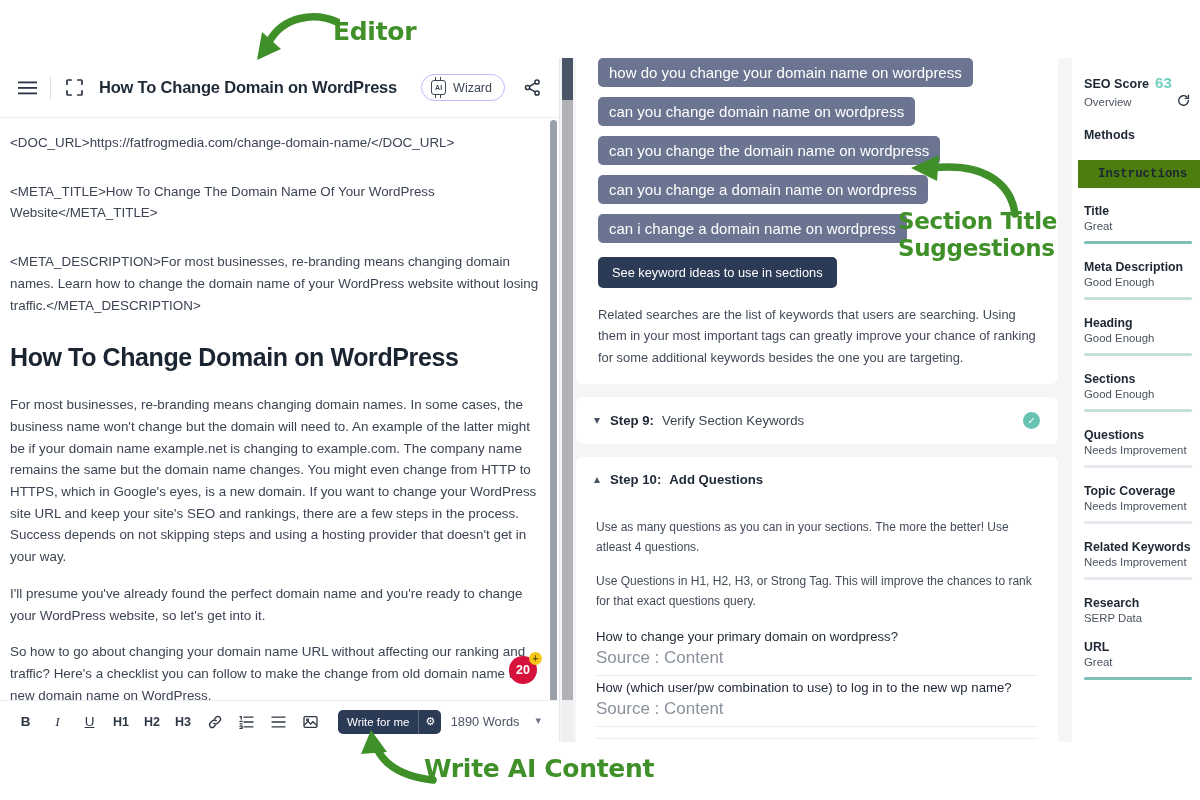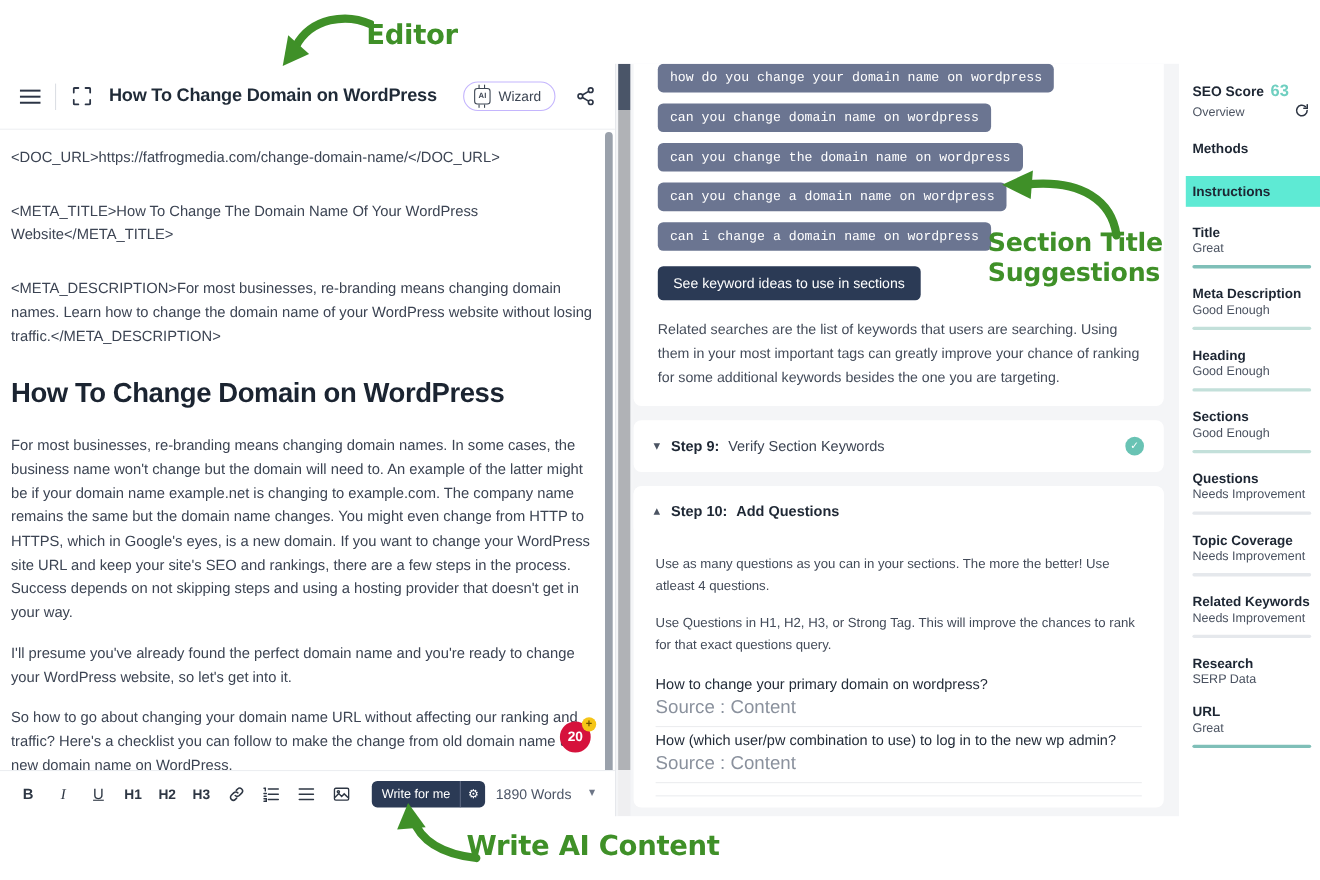--- a/index.html
+++ b/index.html
@@ -122,22 +122,22 @@
   #mid-scrollbar .track { position:absolute; left:0; top:0; width:11px; height:684px; background:#efeff1; }
   #mid-scrollbar .thumb-dark { position:absolute; left:0; top:0; width:11px; height:42px; background:#4a5568; }
   #mid-scrollbar .thumb { position:absolute; left:0; top:42px; width:11px; height:600px; background:#b0b2b6; }
 
   #mid-content { position:absolute; left:16px; top:0; right:0; bottom:0; padding-right: 14px; }
 
   .card { background:#fff; border-radius:7px; margin-bottom: 13px; }
   #kw-card { padding: 0 0 16px 0; margin-top:-14px; }
   .kw-list { padding: 14px 22px 0 22px; display:flex; flex-direction:column; gap: 10px; align-items:flex-start; }
   .kw-pill {
-    background:#6b7591; color:#ffffff; font-size:12px; border-radius:5px;
-    padding: 6px 11px; cursor:pointer; white-space:nowrap;font-family:Liberation Mono, monospace;
+    background:#6b7591; color:#ffffff; font-size:15px; border-radius:5px;
+    padding: 6px 11px; cursor:pointer; white-space:nowrap;
   }
   .kw-pill.clipped { opacity:1; }
   .kw-cta {
     background:#2b3a55; color:#fff; font-size:12.8px; border-radius:5px;
     padding: 8px 14px; cursor:pointer; margin-top: 4px; white-space:nowrap;
   }
   .kw-note {
     padding: 16px 22px 0 22px; font-size:12.9px; color:#434b59; line-height:1.65;
   }
 
@@ -169,21 +169,21 @@
   #seo-score-row { display:flex; align-items:baseline; gap:6px; }
   #seo-score-label { font-size:12.6px; font-weight:700; color:#1d2633; }
   #seo-score-value { font-size:15px; font-weight:700; color:#6fcfc0; }
   #overview-row { display:flex; align-items:center; margin-top:3px; }
   #overview-label { font-size:11.4px; color:#4a5260; }
   #refresh-icon { margin-left:auto; margin-right:10px; color:#2c3442; font-size:12px; }
   .side-nav-item {
     font-size:12.4px; font-weight:700; color:#1d2633; padding: 7px 8px 7px 0;
     margin-top: 11px; cursor:pointer;
   }
-  .side-nav-item.active { background:#5eead4; padding-left:6px; margin-left:-6px; }
+  .side-nav-item.active { background:#4d7c0f; padding-left:20px; margin-left:-6px;font-family:Liberation Mono, monospace; }
   .metric { margin-top: 16px; padding-right: 8px; }
   .metric-name { font-size:12.3px; font-weight:700; color:#1d2633; }
   .metric-status { font-size:11.4px; color:#4a5260; margin-top:2px; }
   .metric-bar { height: 3px; border-radius:2px; margin-top: 9px; background:#e9ebee; }
   .metric-bar.great { background:#7fbfb8; }
   .metric-bar.good { background:#c3e0da; }
   .metric-bar.needs { background:#e5e8ec; }
   .metric-bar.none { background:transparent; height:0; margin-top:0; }
 
   
@@ -337,21 +337,21 @@
           <span class="step-name strong">Add Questions</span>
         </div>
         <div id="q-card">
           <div class="q-intro">Use as many questions as you can in your sections. The more the better! Use atleast 4 questions.</div>
           <div class="q-intro">Use Questions in H1, H2, H3, or Strong Tag. This will improve the chances to rank for that exact questions query.</div>
           <div class="q-item">
             <div class="q-text">How to change your primary domain on wordpress?</div>
             <div class="q-src">Source : Content</div>
           </div>
           <div class="q-item">
-            <div class="q-text">How (which user/pw combination to use) to log in to the new wp admin?</div>
+            <div class="q-text">How (which user/pw combination to use) to log in to the new wp name?</div>
             <div class="q-src">Source : Content</div>
           </div>
           <div class="q-item">
             
             
           </div>
         </div>
       </div>
 
     </div>

